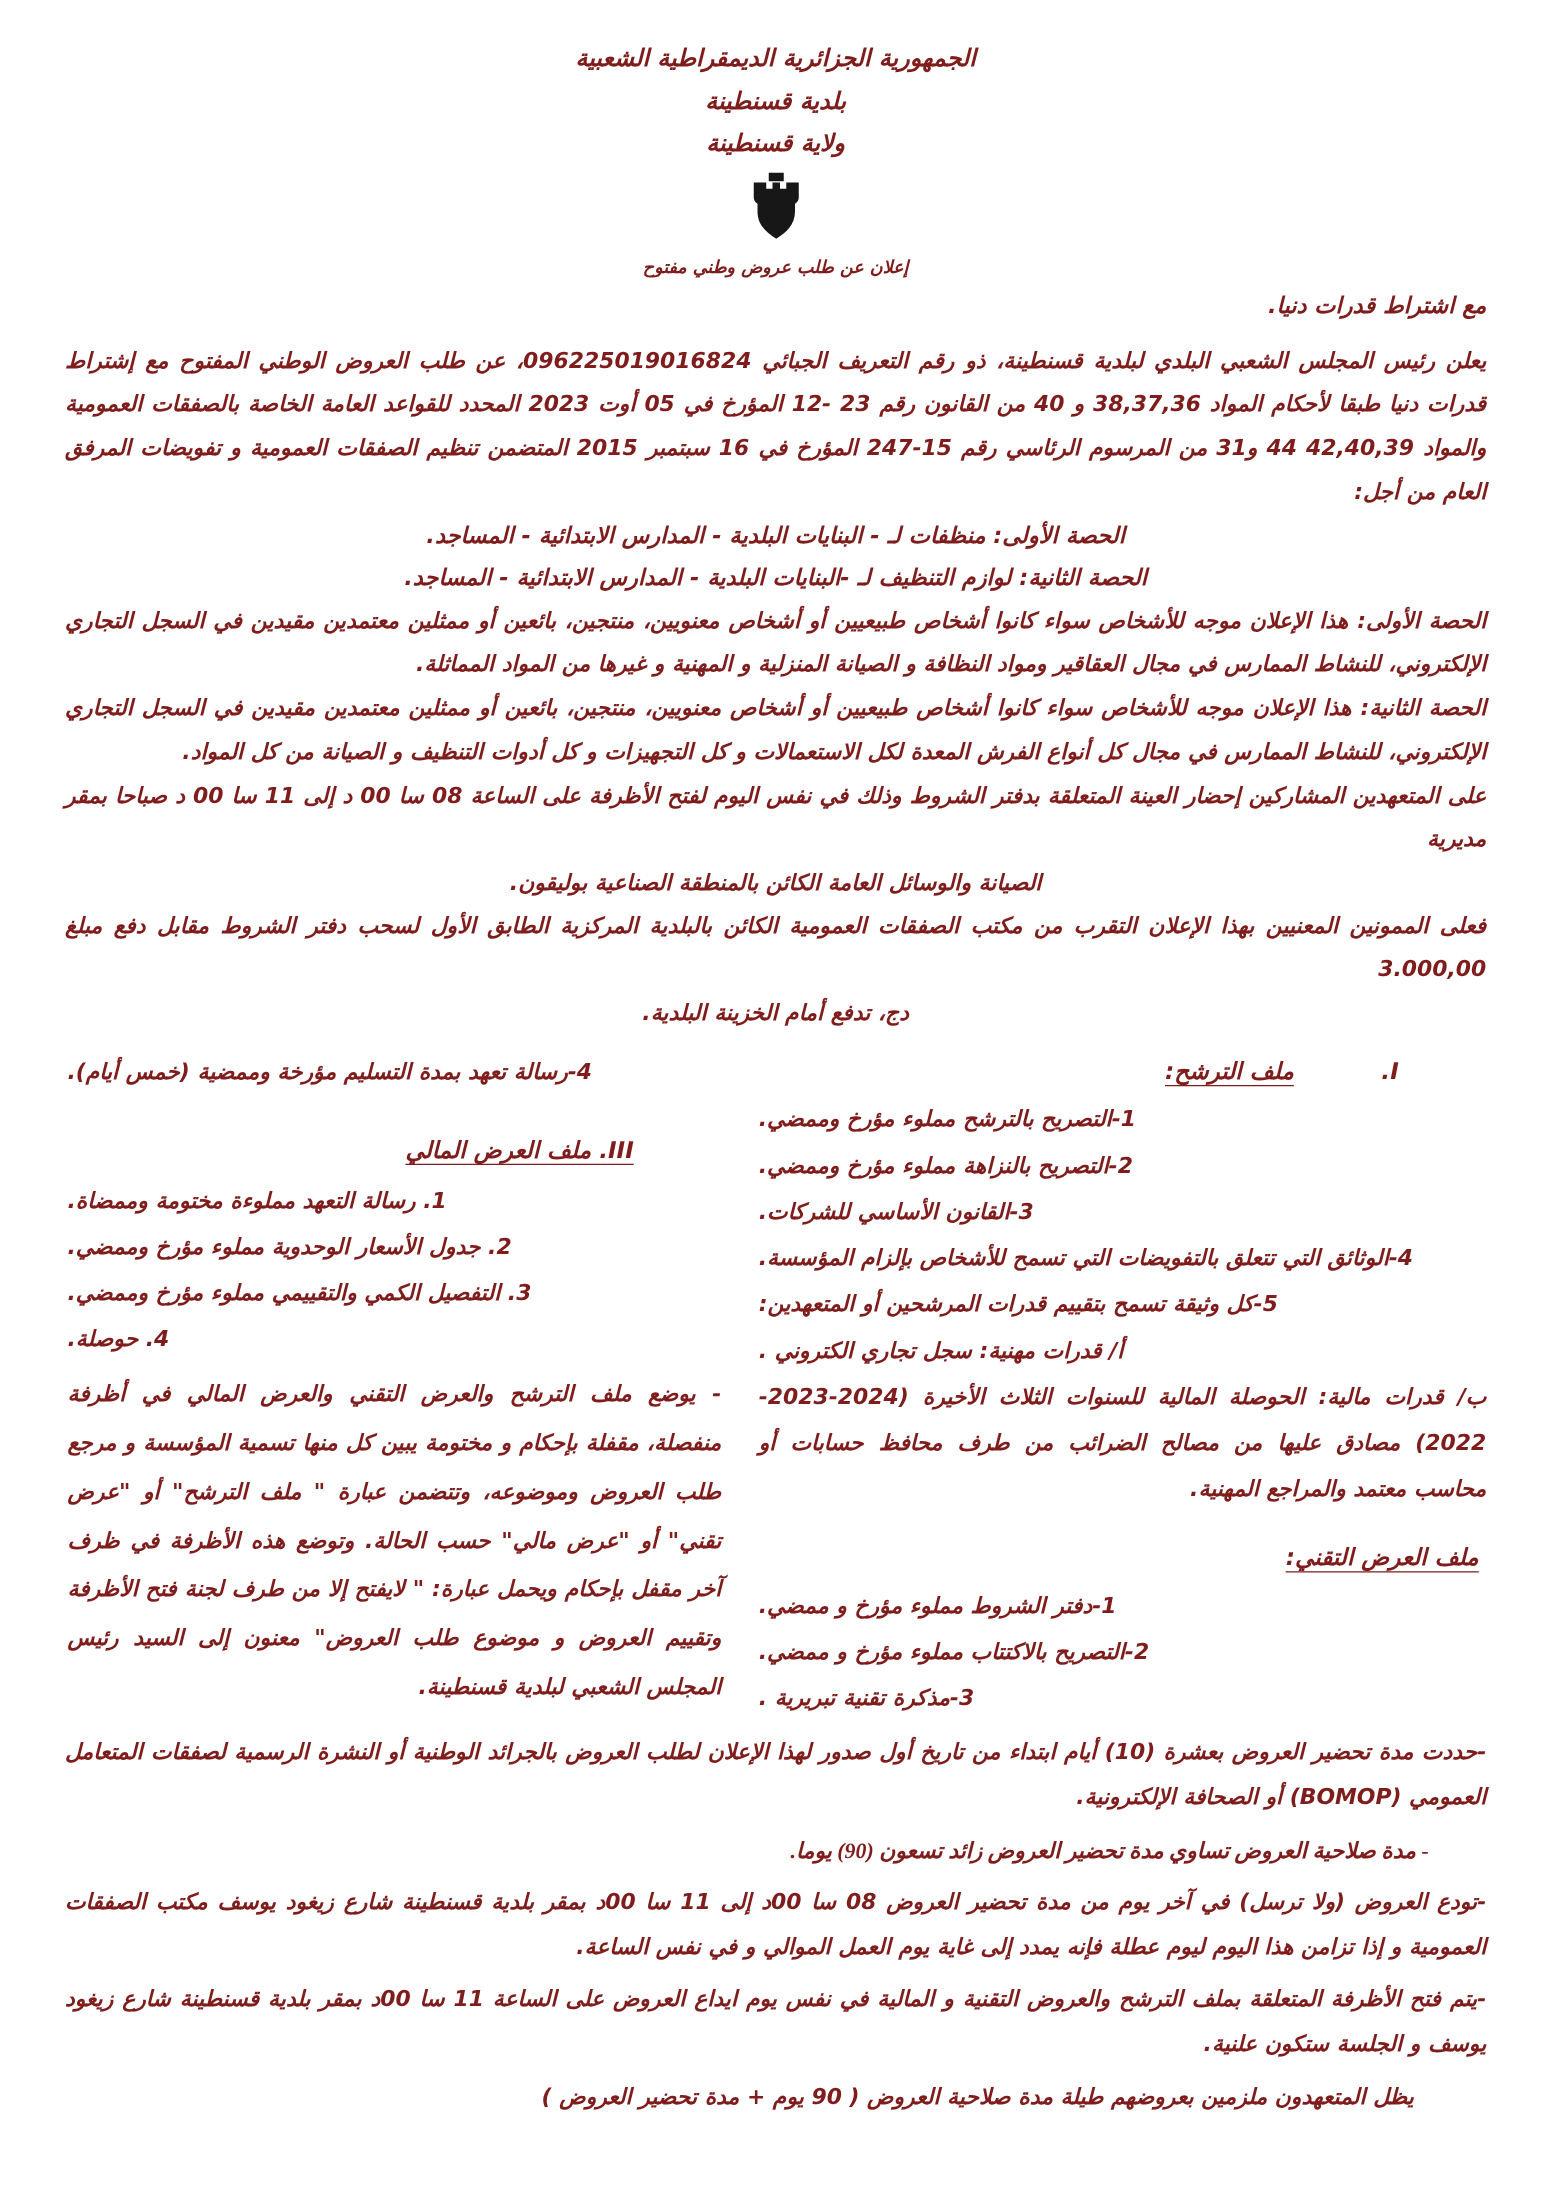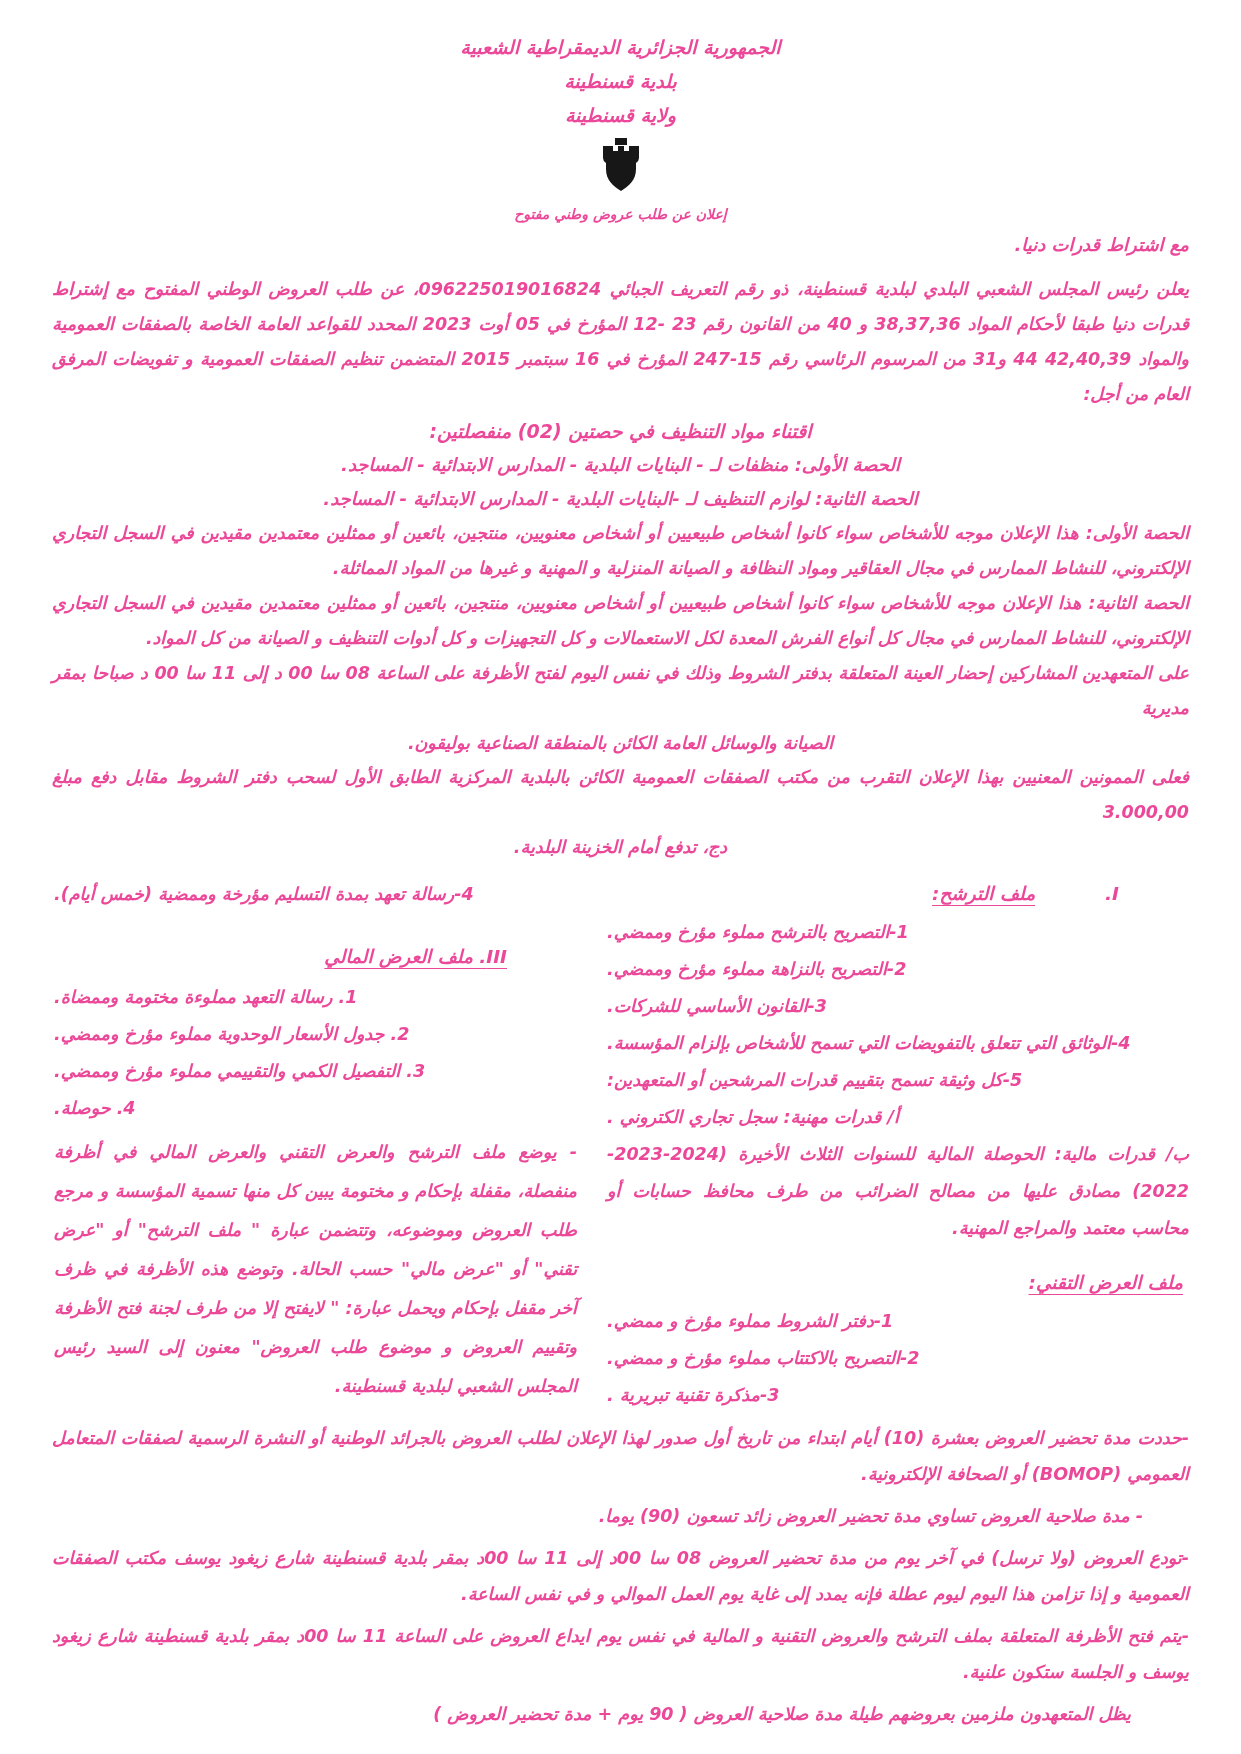--- a/index.html
+++ b/index.html
@@ -1,17 +1,17 @@
 <!DOCTYPE html>
 <html lang="ar" dir="rtl"><head>
 <meta charset="utf-8">
 <style>
   html, body { margin:0; padding:0; background:#ffffff; }
   .page {
-    width:1241px; height:1754px; margin:0 auto; background:#ffffff; color:#ec4899;
+    width:1241px; height:1754px; margin:0 auto; background:#ffffff; color:#7f1d1d;
     direction:rtl; font-family:"DejaVu Sans", sans-serif; font-style:italic; font-weight:bold;
     box-sizing:border-box; padding:30px 52px 22px; overflow:hidden;
     display:flex; flex-direction:column;
   }
   .hdr-line { text-align:center; font-size:19px; line-height:34px; }
   .emblem-wrap { text-align:center; margin:6px 0 2px; line-height:0; }
   .title1 { text-align:center; font-size:14px; line-height:32px; margin-top:4px; }
   .title2 { text-align:right; font-size:18px; line-height:30px; }
   .para { font-size:17.5px; line-height:35px; text-align:justify; margin:0; }
   .intro { margin-top:12px; }
@@ -26,21 +26,21 @@
   .file-h2 { font-size:18.5px; line-height:36px; padding-right:6px; margin:18px 0 2px; }
   .u { text-decoration:underline; text-underline-offset:5px; }
   .item { font-size:17.5px; line-height:37px; text-align:left; }
   .item.just { text-align:justify; }
   .lt4 { padding-right:52px; margin-bottom:26px; }
   .fin-h { font-size:18.5px; line-height:36px; padding-right:70px; margin:8px 0 4px; }
   .fin { padding-right:52px; }
   .envelope { font-size:17.5px; line-height:39px; text-align:justify; margin:6px 0 0; }
   .f-para { font-size:17.5px; line-height:36px; text-align:justify; margin:6px 0 0; }
   .f-line { font-size:17.5px; line-height:36px; text-align:right; margin-top:6px; }
-  .pr50 { padding-right:46px; }
+  .pr50 { padding-right:46px;font-family:Liberation Serif, serif; }
   .pr60 { padding-right:58px; }
 </style>
 </head>
 <body>
 
 <div class="page">
 
   <div class="hdr-line">الجمهورية الجزائرية الديمقراطية الشعبية</div>
   <div class="hdr-line">بلدية قسنطينة</div>
   <div class="hdr-line">ولاية قسنطينة</div>
@@ -50,21 +50,20 @@
       <rect x="16" y="0" width="12" height="7" fill="#171717"></rect>
       <path d="M4 8 h10 v5 h5 V8 h6 v5 h5 V8 h10 v12 q0 3 -3 5 v6 c0 11 -7 17 -15 22 C14 48 7 42 7 31 v-6 q-3 -2 -3 -5 Z" fill="#171717"></path>
     </svg>
   </div>
 
   <div class="title1">إعلان عن طلب عروض وطني مفتوح</div>
   <div class="title2">مع اشتراط قدرات دنيا.</div>
 
   <p class="para intro">يعلن رئيس المجلس الشعبي البلدي لبلدية قسنطينة، ذو رقم التعريف الجبائي 096225019016824، عن طلب العروض الوطني المفتوح مع إشتراط قدرات دنيا طبقا لأحكام المواد 38,37,36 و 40 من القانون رقم 23 -12 المؤرخ في 05 أوت 2023 المحدد للقواعد العامة الخاصة بالصفقات العمومية والمواد 42,40,39 44 و31 من المرسوم الرئاسي رقم 15-247 المؤرخ في 16 سبتمبر 2015 المتضمن تنظيم الصفقات العمومية و تفويضات المرفق العام من أجل:</p>
 
-  <div class="center-line obj">اقتناء مواد التنظيف في حصتين (02) منفصلتين:</div>
   <div class="center-line lot">الحصة الأولى: منظفات لـ - البنايات البلدية - المدارس الابتدائية - المساجد.</div>
   <div class="center-line lot">الحصة الثانية: لوازم التنظيف لـ -البنايات البلدية - المدارس الابتدائية - المساجد.</div>
 
   <p class="para">الحصة الأولى: هذا الإعلان موجه للأشخاص سواء كانوا أشخاص طبيعيين أو أشخاص معنويين، منتجين، بائعين أو ممثلين معتمدين مقيدين في السجل التجاري الإلكتروني، للنشاط الممارس في مجال العقاقير ومواد النظافة و الصيانة المنزلية و المهنية و غيرها من المواد المماثلة.</p>
   <p class="para">الحصة الثانية:  هذا الإعلان موجه للأشخاص سواء كانوا أشخاص طبيعيين أو أشخاص معنويين، منتجين، بائعين أو ممثلين معتمدين مقيدين في السجل التجاري الإلكتروني، للنشاط الممارس في مجال كل أنواع الفرش المعدة لكل الاستعمالات و كل التجهيزات و كل أدوات التنظيف و الصيانة من كل المواد.</p>
 
 
   <p class="para">على المتعهدين المشاركين إحضار العينة المتعلقة بدفتر الشروط وذلك في نفس اليوم لفتح الأظرفة على الساعة  08 سا 00 د إلى 11 سا  00  د صباحا بمقر مديرية</p>
   <div class="center-line">الصيانة والوسائل العامة الكائن بالمنطقة الصناعية بوليقون.</div>
 

